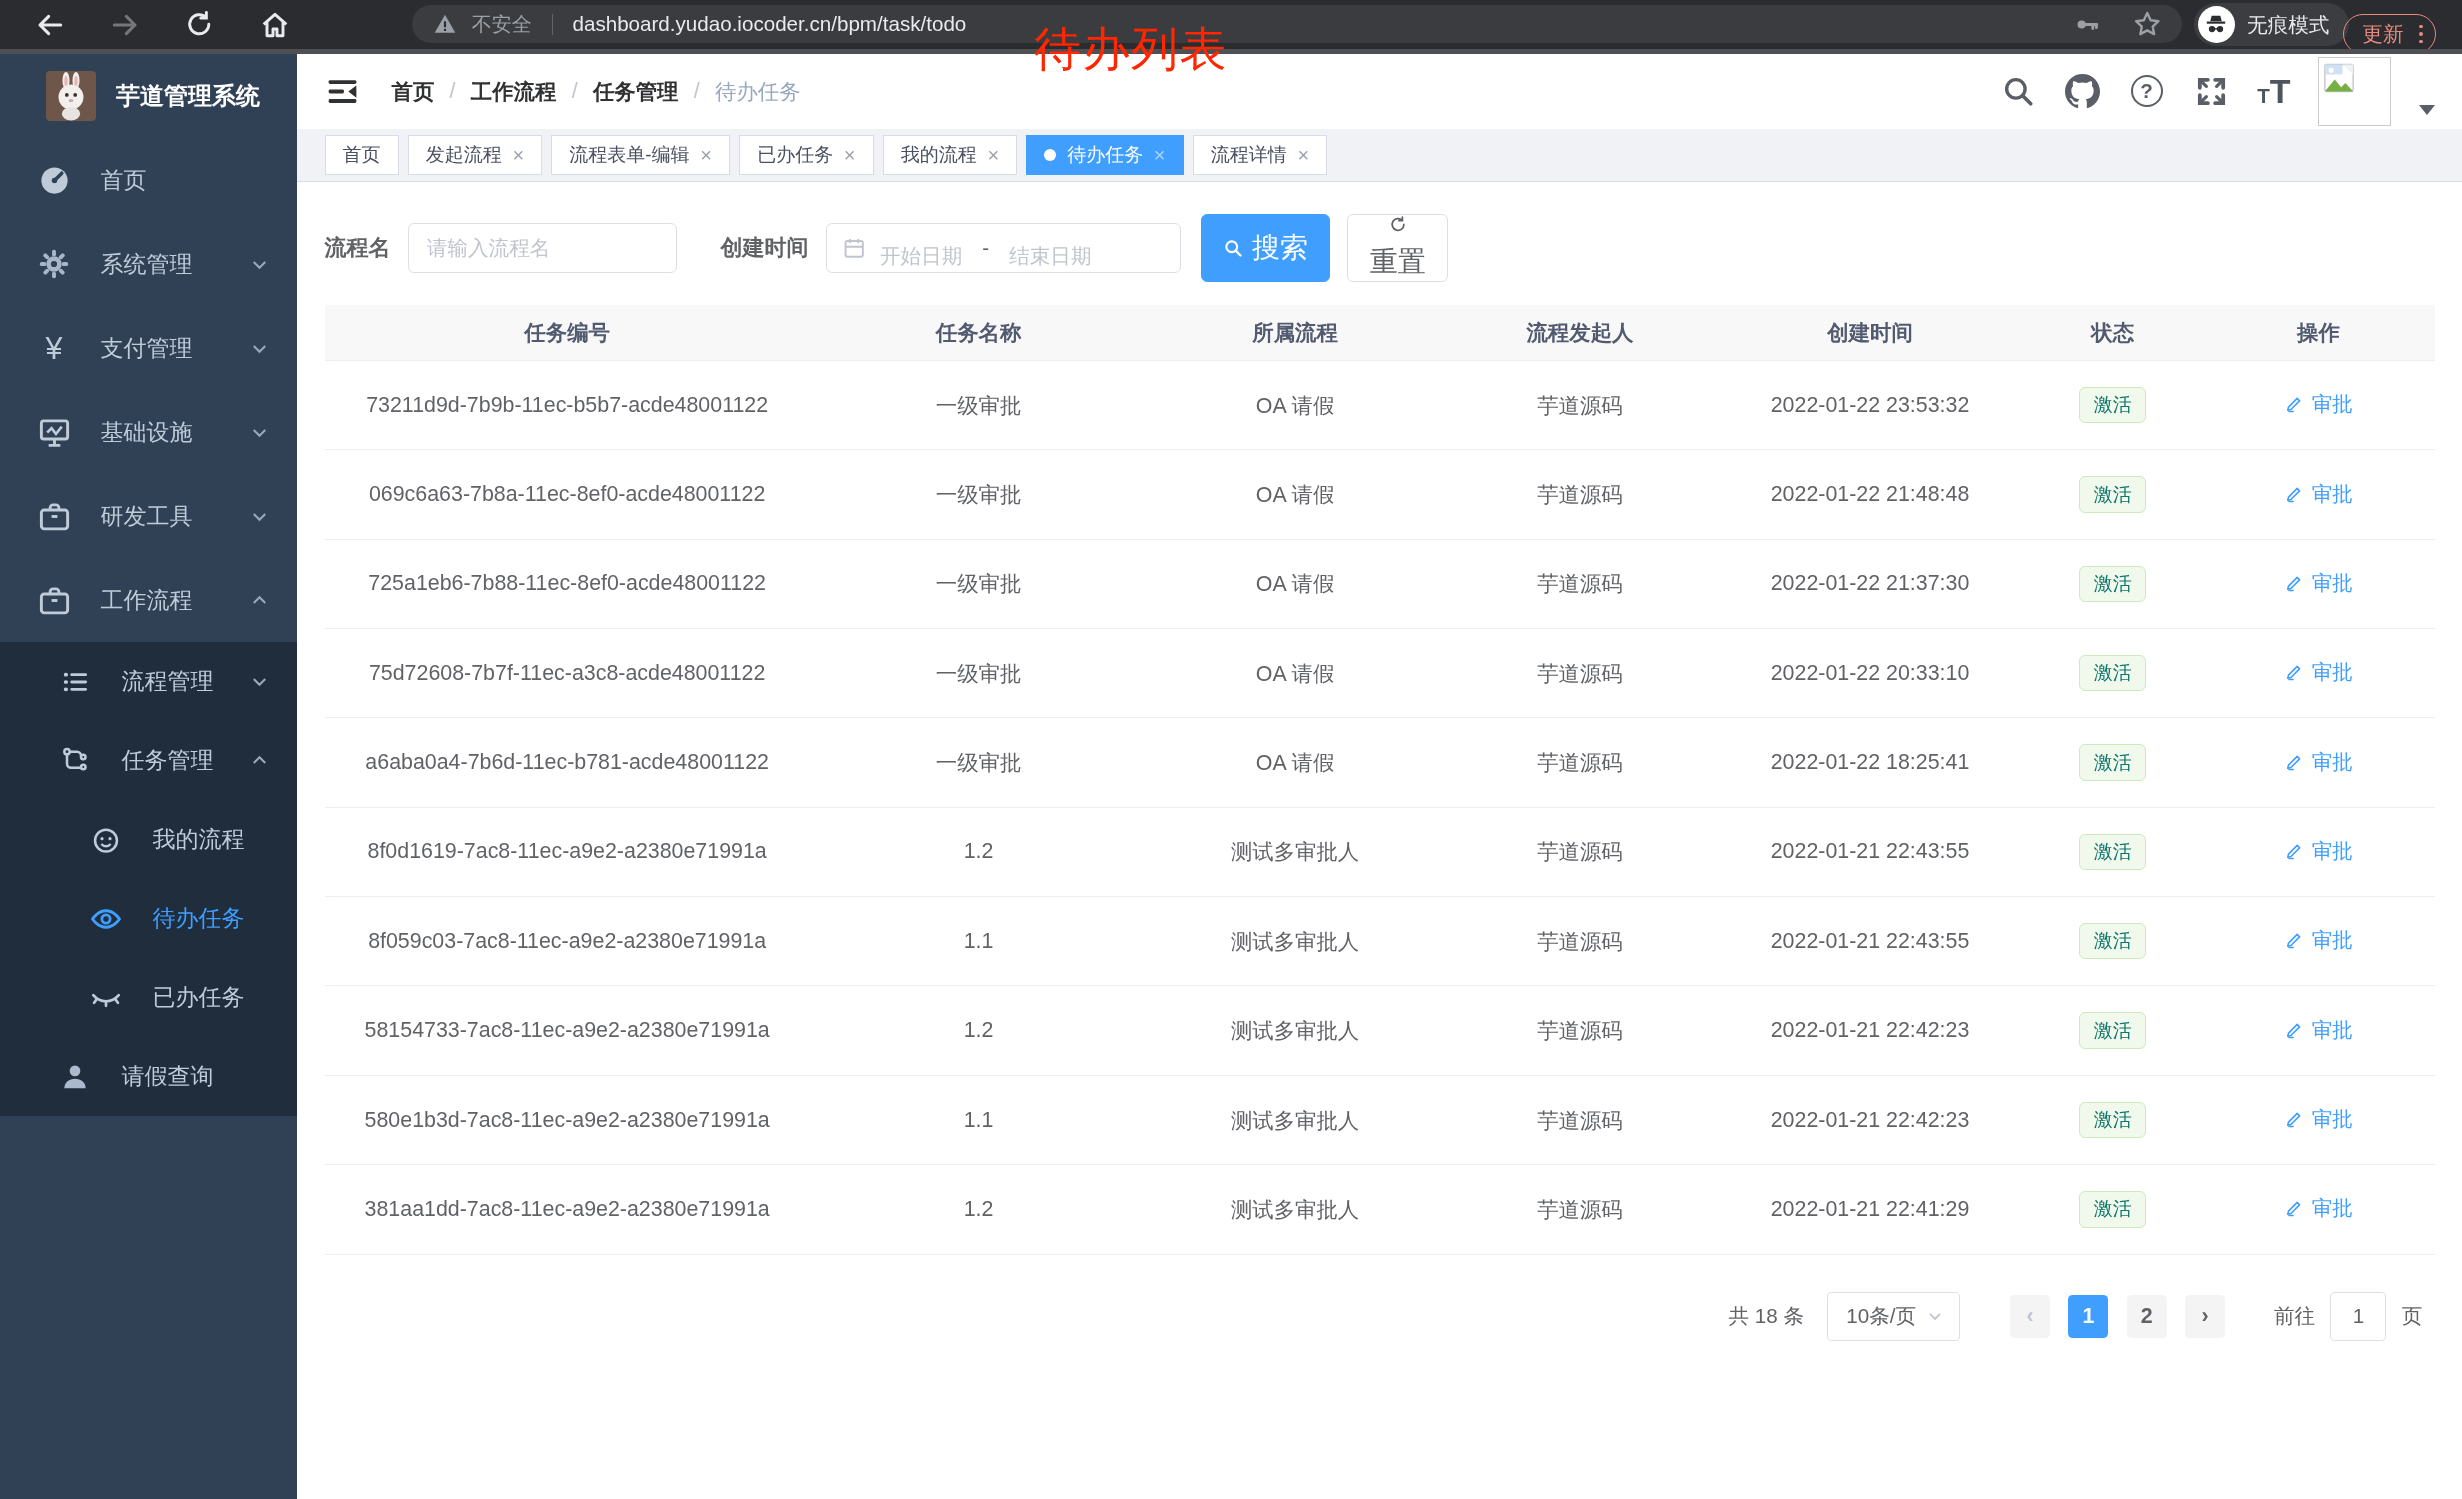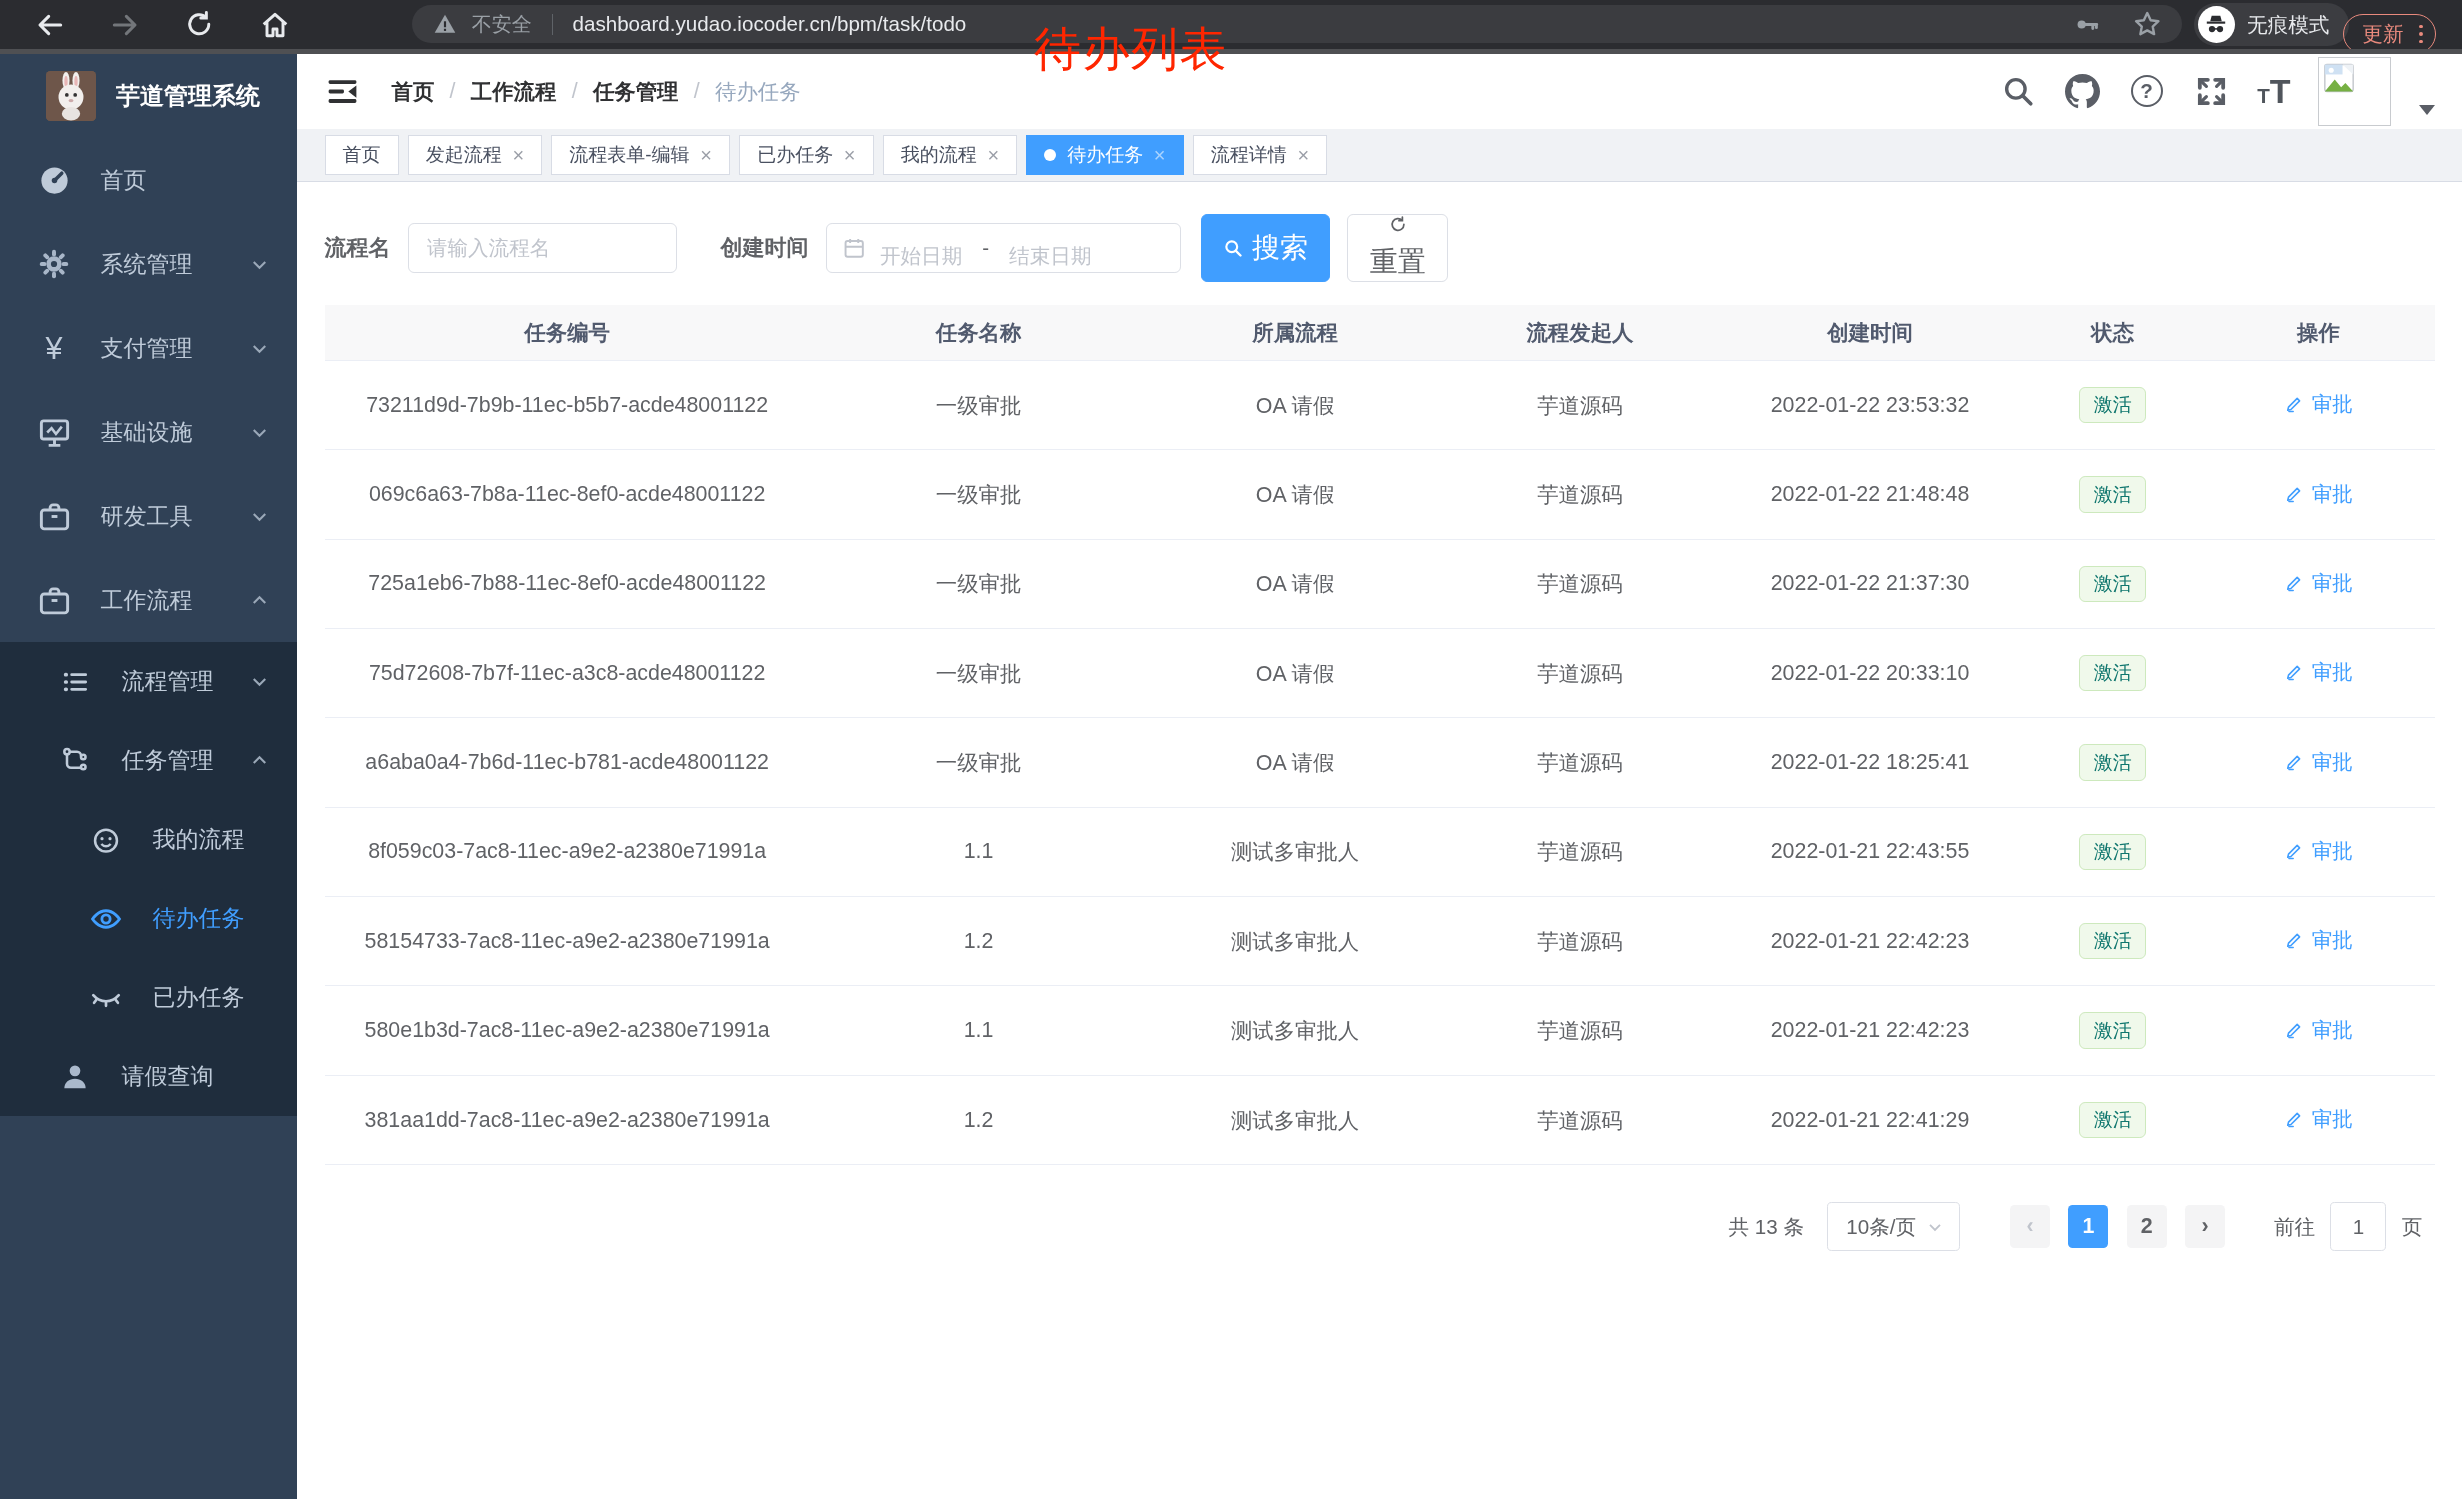--- a/index.html
+++ b/index.html
@@ -625,20 +625,37 @@
                   <span class="op-link">
                     <svg width="20" height="20" viewBox="0 0 24 24">
                       <path d="M4.5 19.5l.9-3.8L15.8 5.3l2.9 2.9L8.3 18.6l-3.8.9z" fill="none" stroke="#409eff" stroke-width="1.9" stroke-linejoin="round"></path>
                       <path d="M6 21h5" stroke="#409eff" stroke-width="1.9" stroke-linecap="round"></path>
                     </svg>
                     <span>审批</span>
                   </span>
                 </td>
               </tr>
 
+              <tr>
+                <td>8f0d1619-7ac8-11ec-a9e2-a2380e71991a</td>
+                <td>1.2</td>
+                <td>测试多审批人</td>
+                <td>芋道源码</td>
+                <td>2022-01-21 22:43:55</td>
+                <td><span class="badge">激活</span></td>
+                <td>
+                  <span class="op-link">
+                    <svg width="20" height="20" viewBox="0 0 24 24">
+                      <path d="M4.5 19.5l.9-3.8L15.8 5.3l2.9 2.9L8.3 18.6l-3.8.9z" fill="none" stroke="#409eff" stroke-width="1.9" stroke-linejoin="round"></path>
+                      <path d="M6 21h5" stroke="#409eff" stroke-width="1.9" stroke-linecap="round"></path>
+                    </svg>
+                    <span>审批</span>
+                  </span>
+                </td>
+              </tr>
 
               <tr>
                 <td>8f059c03-7ac8-11ec-a9e2-a2380e71991a</td>
                 <td>1.1</td>
                 <td>测试多审批人</td>
                 <td>芋道源码</td>
                 <td>2022-01-21 22:43:55</td>
                 <td><span class="badge">激活</span></td>
                 <td>
                   <span class="op-link">
@@ -701,21 +718,21 @@
                       <path d="M6 21h5" stroke="#409eff" stroke-width="1.9" stroke-linecap="round"></path>
                     </svg>
                     <span>审批</span>
                   </span>
                 </td>
               </tr>
             </tbody>
         </table>
 
         <div class="pager">
-          <span>共 13 条</span>
+          <span>共 18 条</span>
           <div class="psel">
             <span>10条/页</span>
             <svg width="20" height="20" viewBox="0 0 24 24">
                 <path d="M6 9.5l6 6 6-6" fill="none" stroke="#c0c4cc" stroke-width="2.2"></path>
               </svg>
           </div>
           <div class="pgroup">
             <span class="pbtn disabled">‹</span>
             <span class="pbtn active">1</span>
             <span class="pbtn">2</span>

